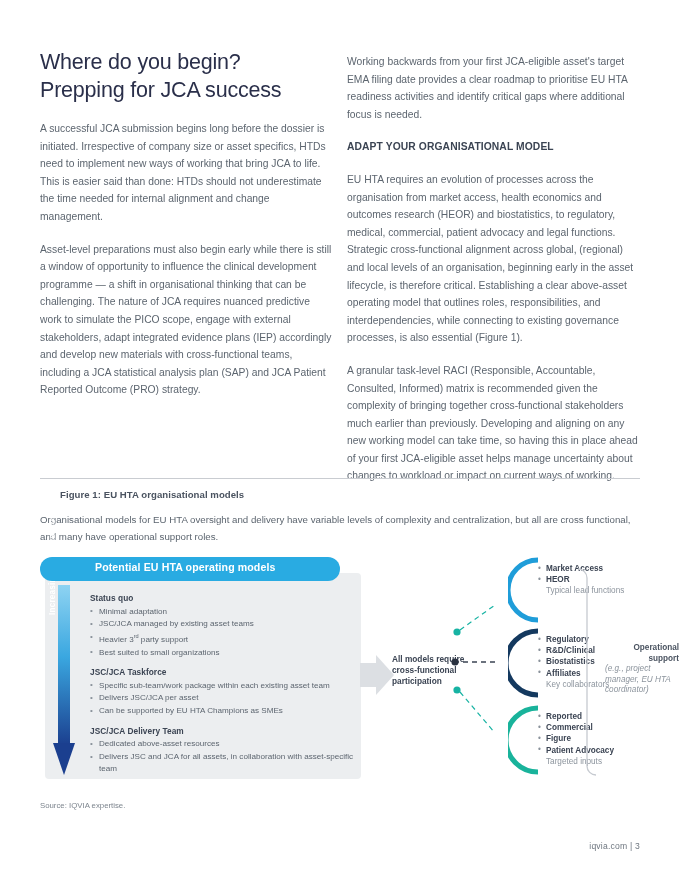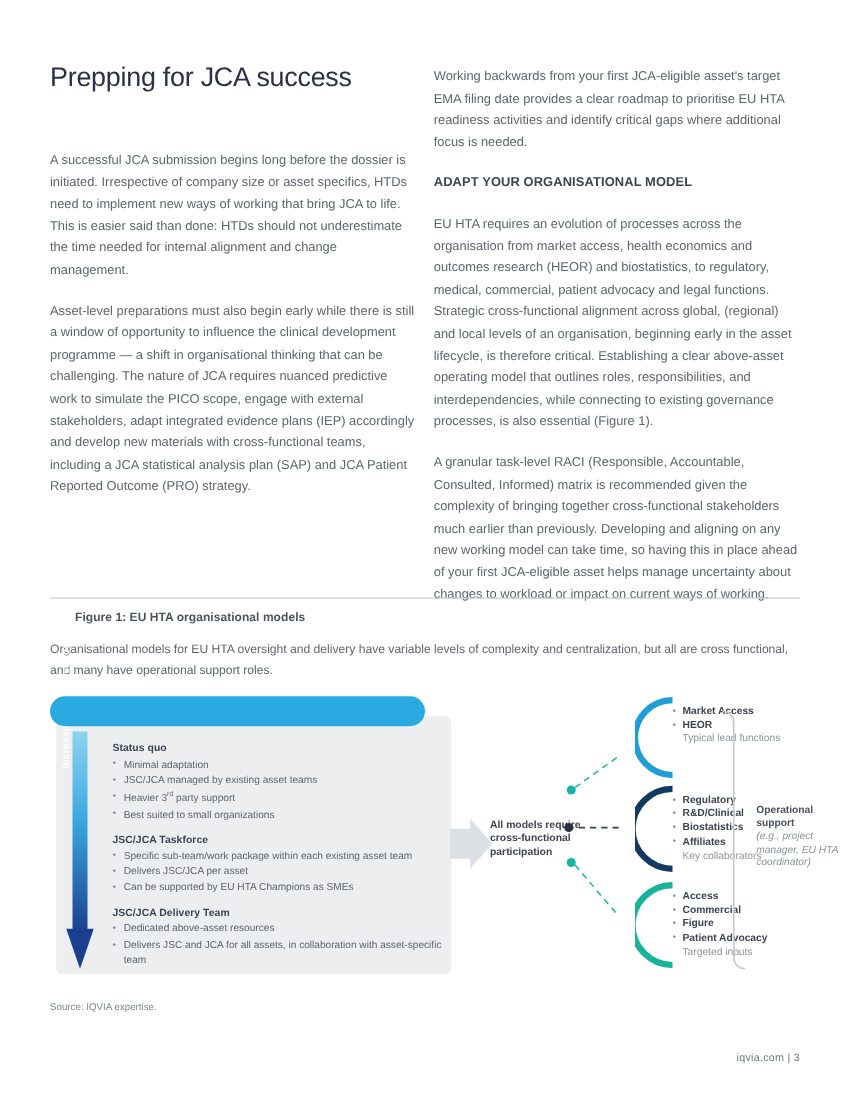--- a/index.html
+++ b/index.html
@@ -97,33 +97,34 @@
   }
   .arc-item:before{content:"\2022";position:absolute;left:0;top:-0.5px;color:#8a929b;font-weight:normal;}
   .arc-note{font-size:8.2px;line-height:11.2px;color:#8c949d;padding-left:8px;font-weight:normal;}
 
   
   .bracket{position:absolute;left:536px;top:12px;}
   .ops{
     position:absolute;left:565px;top:88px;width:74px;
     font-size:8.2px;line-height:10.5px;
   }
-  .ops-title{font-weight:bold;color:#4a5360;}
+  .ops-title{font-weight:bold;color:#4a5360;text-align:right;}
   .ops-sub{font-style:italic;color:#8c949d;}
 
   
   .source{position:absolute;left:40px;top:801px;font-size:7.8px;color:#7d858e;}
   .footer{position:absolute;right:40px;top:841px;font-size:8.6px;color:#6f7780;letter-spacing:0.2px;}
 </style>
 </head>
 <body>
 
 <div class="page">
 
   <div class="headline">
+    <span>Where do you begin?</span>
     <span>Prepping for JCA success</span>
   </div>
 
   <div class="col col-left">
     <p>A successful JCA submission begins long before the dossier is initiated. Irrespective of company size or asset specifics, HTDs need to implement new ways of working that bring JCA to life. This is easier said than done: HTDs should not underestimate the time needed for internal alignment and change management.</p>
     <p>Asset-level preparations must also begin early while there is still a window of opportunity to influence the clinical development programme — a shift in organisational thinking that can be challenging. The nature of JCA requires nuanced predictive work to simulate the PICO scope, engage with external stakeholders, adapt integrated evidence plans (IEP) accordingly and develop new materials with cross-functional teams, including a JCA statistical analysis plan (SAP) and JCA Patient Reported Outcome (PRO) strategy.</p>
   </div>
 
   <div class="col col-right">
     <p>Working backwards from your first JCA-eligible asset's target EMA filing date provides a clear roadmap to prioritise EU HTA readiness activities and identify critical gaps where additional focus is needed.</p>
@@ -149,20 +150,21 @@
           <stop offset="100%" stop-color="#1b3f8f"></stop>
         </linearGradient>
       </defs>
       <rect x="5" y="0" width="12" height="160" fill="url(#gradArrow)"></rect>
       <polygon points="0,158 22,158 11,190" fill="#1b3f8f"></polygon>
     </svg>
     <div style="position:absolute;left:8px;top:60px;width:130px;transform:rotate(-90deg);transform-origin:left top;
                 font-size:8.2px;font-weight:bold;color:#ffffff;letter-spacing:0.2px;text-align:left;">Increasing centralisation</div>
 
     <div class="pill"></div>
+    <div class="pill-label">Potential EU HTA operating models</div>
 
     <div class="models">
 
       <div class="mgroup">
         <div class="mtitle">Status quo</div>
         <div class="mitem">Minimal adaptation</div>
         <div class="mitem">JSC/JCA managed by existing asset teams</div>
         <div class="mitem">Heavier 3<sup>rd</sup> party support</div>
         <div class="mitem">Best suited to small organizations</div>
       </div>
@@ -219,21 +221,21 @@
         <div class="arc-item">Affiliates</div>
         <div class="arc-note">Key collaborators</div>
       </div>
     </div>
 
     <div class="arcgrp" style="left:444px;top:150px;width:160px;height:70px;">
       <svg class="arc-svg" width="34" height="70" viewBox="0 0 34 70">
         <path d="M30,3 A32,32 0 0 0 30,67" fill="none" stroke="#19b39b" stroke-width="5" stroke-linecap="butt"></path>
       </svg>
       <div class="arc-text">
-        <div class="arc-item">Access</div>
+        <div class="arc-item">Reported</div>
         <div class="arc-item">Commercial</div>
         <div class="arc-item">Figure</div>
         <div class="arc-item">Patient Advocacy</div>
         <div class="arc-note">Targeted inputs</div>
       </div>
     </div>
 
     <svg class="bracket" width="22" height="220" viewBox="0 0 22 220">
       <path d="M2,2 A9,9 0 0 1 11,11 L11,199 A9,9 0 0 0 20,208" fill="none" stroke="#c6cad0" stroke-width="1.3"></path>
     </svg>

